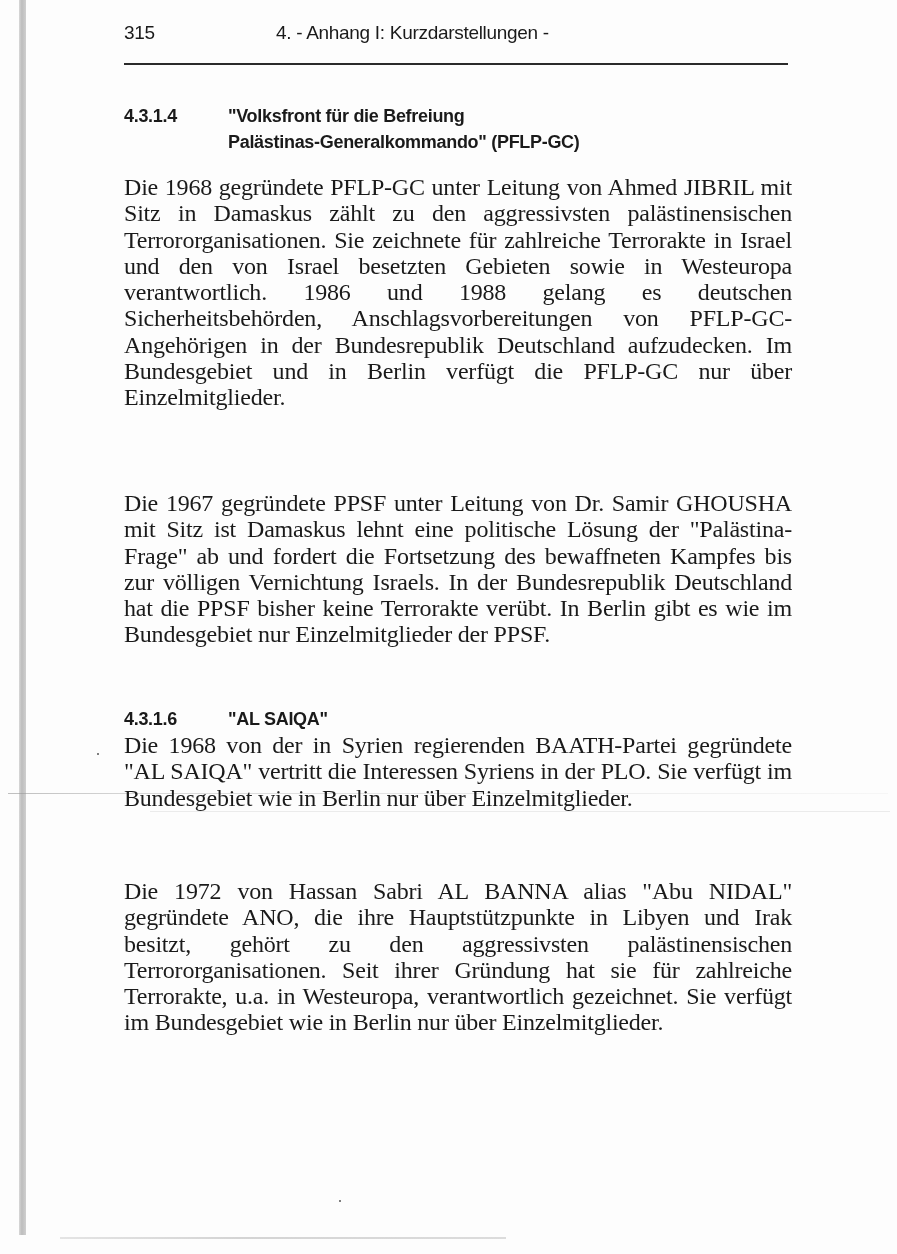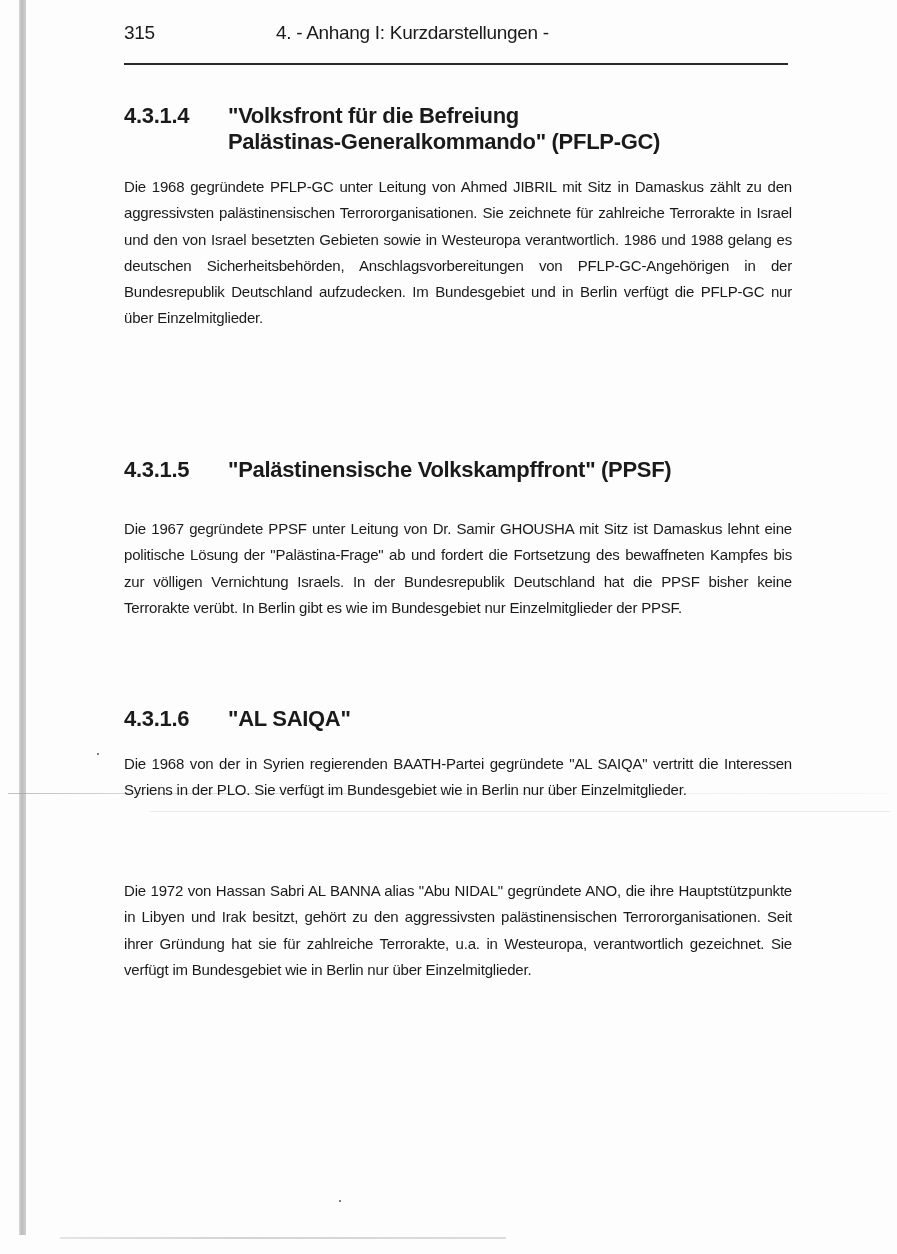--- a/index.html
+++ b/index.html
@@ -76,44 +76,45 @@
       background: #2a2a2a;
     }
     .section {
       position: absolute;
       left: 124px;
       width: 668px;
     }
     .section-heading {
       display: flex;
       font-weight: bold;
-      font-size: 22px;
+      font-size: 18px;
       letter-spacing: -0.3px;
       line-height: 26px;
     }
     .section-number {
       width: 104px;
       flex: 0 0 104px;
     }
     .section-title {
       flex: 1;
     }
     .section-body {
-      font-size: 15px;
+      font-size: 24px;
       line-height: 26.3px;
       text-align: justify;
       letter-spacing: -0.2px;
       margin: 0;
+      font-family: Liberation Serif, serif;
     }
     .s1 { top: 103px; }
     .s1 .section-body { margin-top: 19px; }
     .s2 { top: 457px; }
     .s2 .section-body { margin-top: 33px; }
     .s3 { top: 706px; }
-    .s3 .section-body { margin-top: 19px; }
+    .s3 .section-body { }
     .s4 { top: 876px; }
     .s4 .section-body { margin-top: 2px; }
     .speck {
       position: absolute;
       width: 2px;
       height: 2px;
       border-radius: 1px;
       background: #555;
     }
   </style>
@@ -136,24 +137,20 @@
     <span class="section-number">4.3.1.4</span>
     <span class="section-title">
       <span>"Volksfront für die Befreiung</span><br>
       <span>Palästinas-Generalkommando" (PFLP-GC)</span>
     </span>
   </div>
   <p class="section-body">Die 1968 gegründete PFLP-GC unter Leitung von Ahmed JIBRIL mit Sitz in Damaskus zählt zu den aggressivsten palästinensischen Terrororganisationen. Sie zeichnete für zahlreiche Terrorakte in Israel und den von Israel besetzten Gebieten sowie in Westeuropa verantwortlich. 1986 und 1988 gelang es deutschen Sicherheitsbehörden, Anschlagsvorbereitungen von PFLP-GC-Angehörigen in der Bundesrepublik Deutschland aufzudecken. Im Bundesgebiet und in Berlin verfügt die PFLP-GC nur über Einzelmitglieder.</p>
 </div>
 
 <div class="section s2">
-  <div class="section-heading">
-    <span class="section-number">4.3.1.5</span>
-    <span class="section-title">"Palästinensische Volkskampffront" (PPSF)</span>
-  </div>
   <p class="section-body">Die 1967 gegründete PPSF unter Leitung von Dr. Samir GHOUSHA mit Sitz ist Damaskus lehnt eine politische Lösung der "Palästina-Frage" ab und fordert die Fortsetzung des bewaffneten Kampfes bis zur völligen Vernichtung Israels. In der Bundesrepublik Deutschland hat die PPSF bisher keine Terrorakte verübt. In Berlin gibt es wie im Bundesgebiet nur Einzelmitglieder der PPSF.</p>
 </div>
 
 <div class="section s3">
   <div class="section-heading">
     <span class="section-number">4.3.1.6</span>
     <span class="section-title">"AL SAIQA"</span>
   </div>
   <p class="section-body">Die 1968 von der in Syrien regierenden BAATH-Partei gegründete "AL SAIQA" vertritt die Interessen Syriens in der PLO. Sie verfügt im Bundesgebiet wie in Berlin nur über Einzelmitglieder.</p>
 </div>

